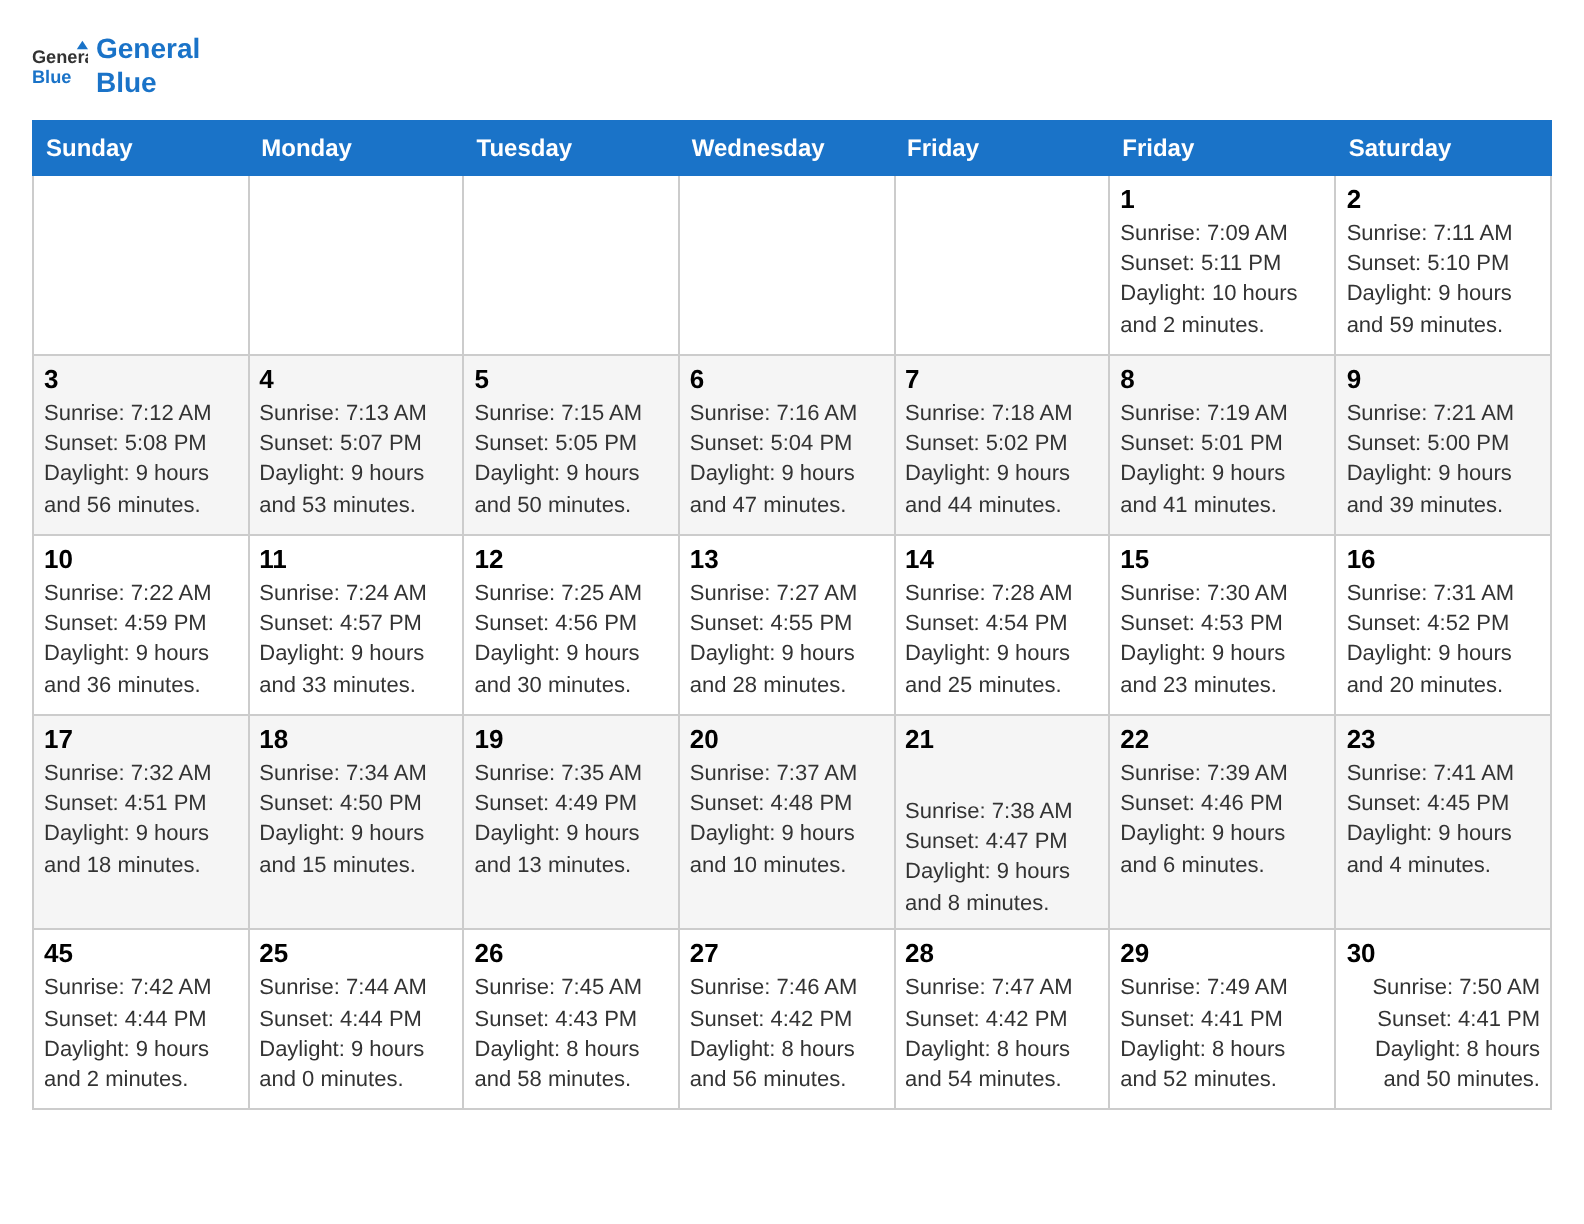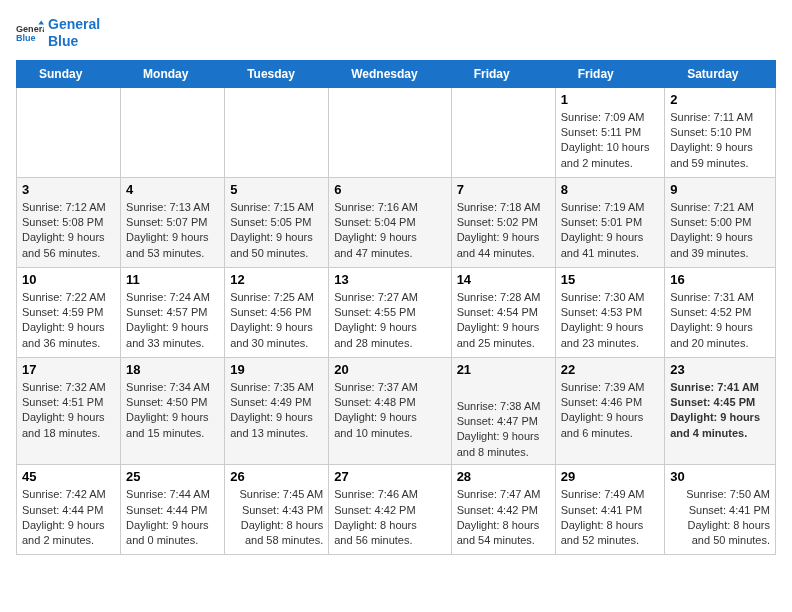--- a/index.html
+++ b/index.html
@@ -47,21 +47,21 @@
       color: #555;
     }
     table {
       width: 100%;
       border-collapse: collapse;
       font-size: 11px;
     }
     thead tr th {
       background: #1a73c8;
       color: #fff;
-      padding: 6px 22px;
+      padding: 6px 6px;
       font-size: 12px;
       font-weight: bold;
       text-align: left;
       border: 1px solid #1a73c8;
     }
     tbody tr td {
       border: 1px solid #ccc;
       vertical-align: top;
       padding: 4px 5px;
       min-height: 80px;
@@ -284,21 +284,21 @@
         </td>
         <td>
           <span class="day-number">22</span>
           <div class="day-info" style="white-space: pre-line;">Sunrise: 7:39 AM
 Sunset: 4:46 PM
 Daylight: 9 hours
 and 6 minutes.</div>
         </td>
         <td>
           <span class="day-number">23</span>
-          <div class="day-info" style="white-space: pre-line; font-weight: bold;">Sunrise: 7:41 AM
+          <div class="day-info" style="white-space: pre-line;">Sunrise: 7:41 AM
 Sunset: 4:45 PM
 Daylight: 9 hours
 and 4 minutes.</div>
         </td>
       </tr>
       <tr>
         <td>
           <span class="day-number">45</span>
           <div class="day-info" style="white-space: pre-line;">Sunrise: 7:42 AM
 Sunset: 4:44 PM
@@ -307,21 +307,21 @@
         </td>
         <td>
           <span class="day-number">25</span>
           <div class="day-info" style="white-space: pre-line;">Sunrise: 7:44 AM
 Sunset: 4:44 PM
 Daylight: 9 hours
 and 0 minutes.</div>
         </td>
         <td>
           <span class="day-number">26</span>
-          <div class="day-info" style="white-space: pre-line; text-align: right;">Sunrise: 7:45 AM
+          <div class="day-info" style="white-space: pre-line;">Sunrise: 7:45 AM
 Sunset: 4:43 PM
 Daylight: 8 hours
 and 58 minutes.</div>
         </td>
         <td>
           <span class="day-number">27</span>
           <div class="day-info" style="white-space: pre-line;">Sunrise: 7:46 AM
 Sunset: 4:42 PM
 Daylight: 8 hours
 and 56 minutes.</div>

